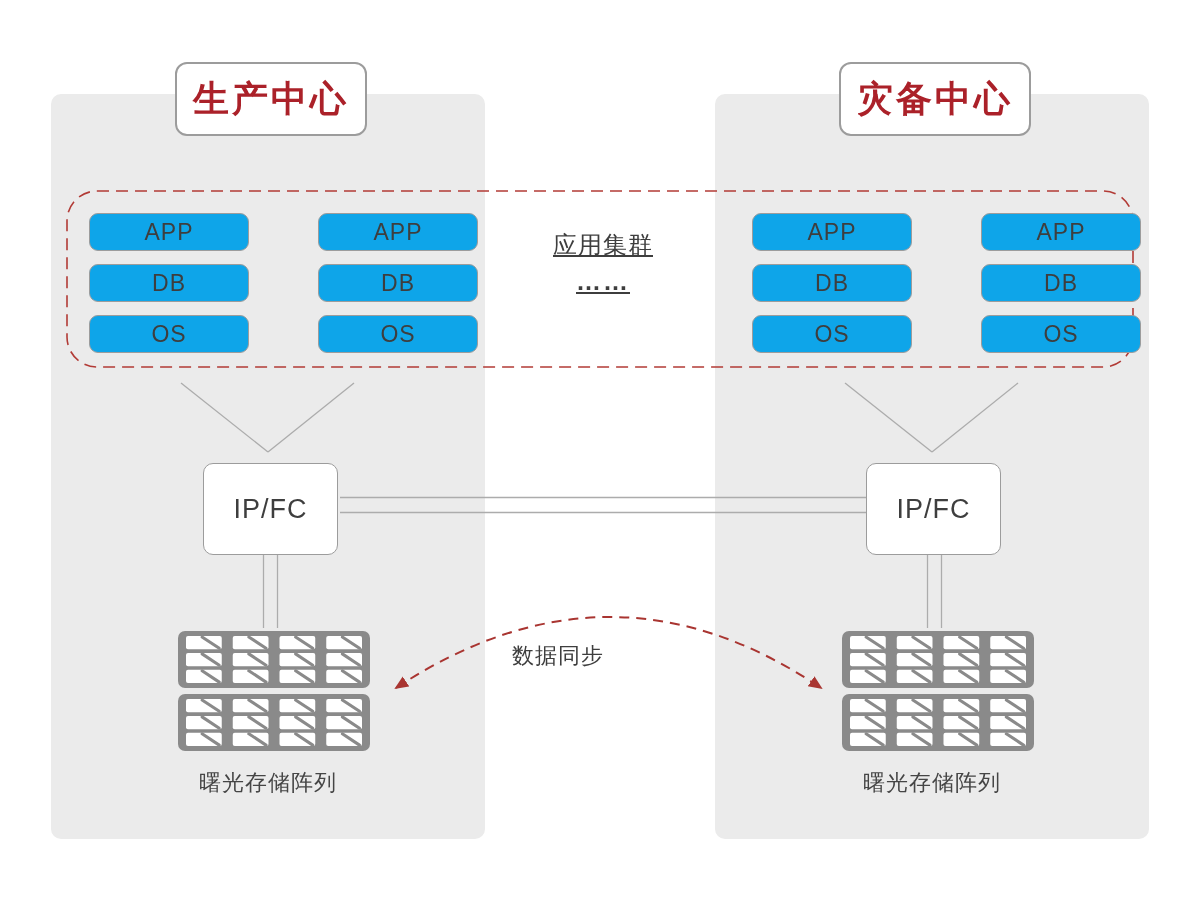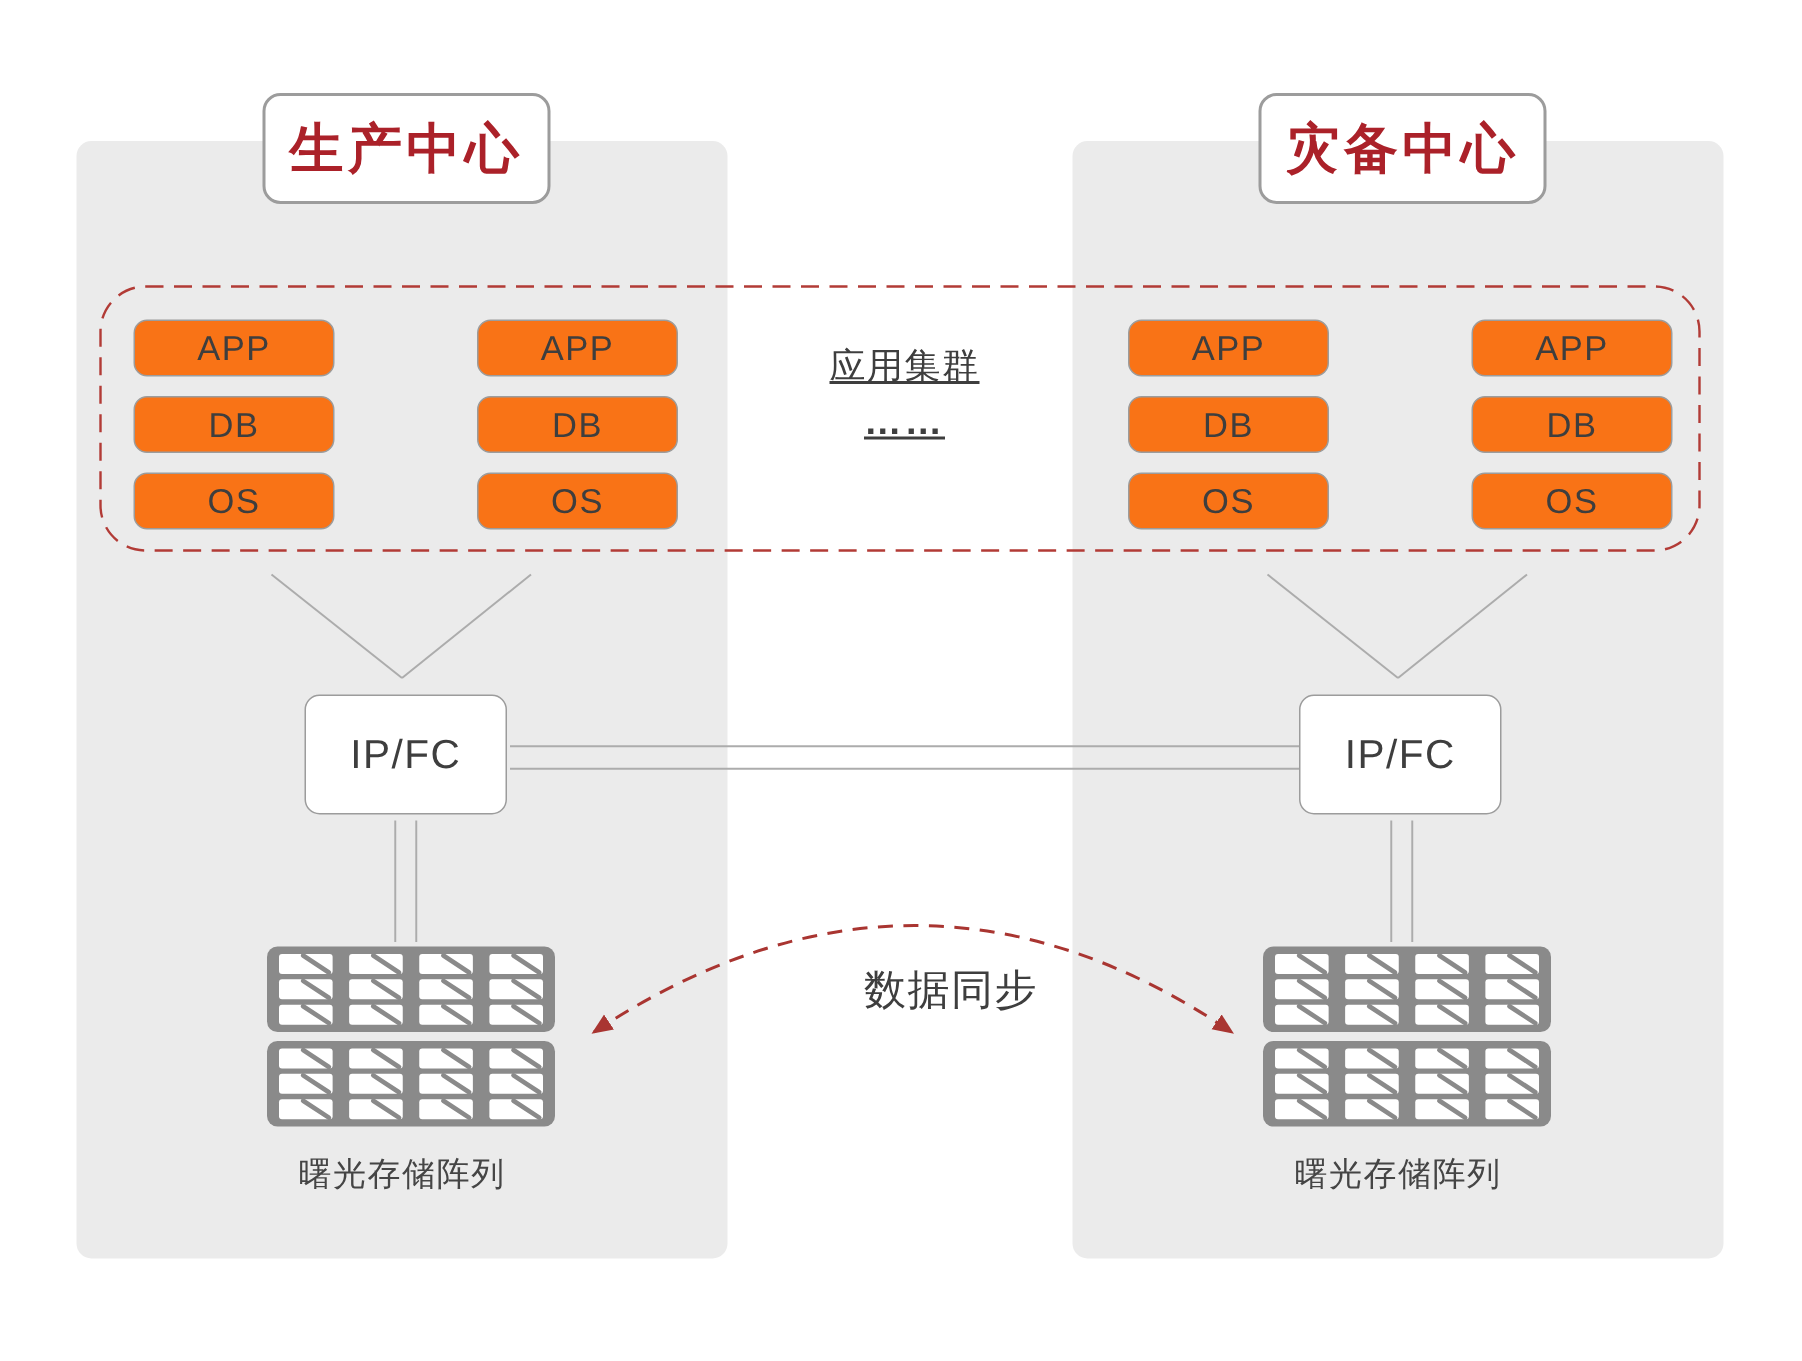--- a/index.html
+++ b/index.html
@@ -25,47 +25,47 @@
     position:absolute; top:62px; width:188px; height:70px; background:#ffffff;
     border:2px solid var(--border-gray,#9C9C9C); border-radius:12px;
     display:flex; align-items:center; justify-content:center;
     font-size:36px; font-weight:bold; color:var(--accent-red,#AB2129); letter-spacing:3px;
   }
   .title-left{left:175px;}
   .title-right{left:839px;}
   .stack{position:absolute; top:213px; display:flex; flex-direction:column; gap:13px;}
   .stack-c0{left:89px;} .stack-c1{left:318px;} .stack-c2{left:752px;} .stack-c3{left:981px;}
   .node-box{
-    width:134px; height:38px; background:#f97316; box-sizing:border-box;
+    width:160px; height:38px; background:#0ea5e9; box-sizing:border-box;
     border:1.5px solid var(--border-gray,#9C9C9C); border-radius:9px;
     display:flex; align-items:center; justify-content:center;
     font-size:23px; color:var(--text-dark,#3E3E3E); letter-spacing:1px;
   }
   .switch-box{
-    position:absolute; top:463px; width:135px; height:80px; background:#ffffff; box-sizing:border-box;
+    position:absolute; top:463px; width:135px; height:92px; background:#ffffff; box-sizing:border-box;
     border:1.5px solid var(--border-gray,#9C9C9C); border-radius:10px;
     display:flex; align-items:center; justify-content:center;
     font-size:27px; color:var(--text-dark,#3E3E3E); letter-spacing:1px;
   }
   .switch-left{left:203px;}
   .switch-right{left:866px;}
   .cluster-note{
     position:absolute; left:483px; top:229px; width:240px; text-align:center;
     font-size:24px; line-height:32px; color:var(--text-dark,#3E3E3E); letter-spacing:1px;text-decoration:underline;
   }
   .cluster-dots{font-size:25px; line-height:28px; margin-top:6px; font-weight:bold; letter-spacing:2px;}
   .storage-label{
     position:absolute; top:768px; width:434px; text-align:center;
     font-size:22px; color:#454545; letter-spacing:1px;
   }
   .storage-label-left{left:51px;}
   .storage-label-right{left:715px;}
   .sync-label{
-    position:absolute; left:512px; top:641px; width:180px; text-align:right;
-    font-size:28px; color:var(--text-dark,#3E3E3E); letter-spacing:1px;
+    position:absolute; left:512px; top:641px; width:180px; text-align:left;
+    font-size:22px; color:var(--text-dark,#3E3E3E); letter-spacing:1px;
   }
 </style>
 </head>
 <body>
 
 <div class="canvas">
 
   <div class="panel panel-left"></div>
   <div class="panel panel-right"></div>
 

